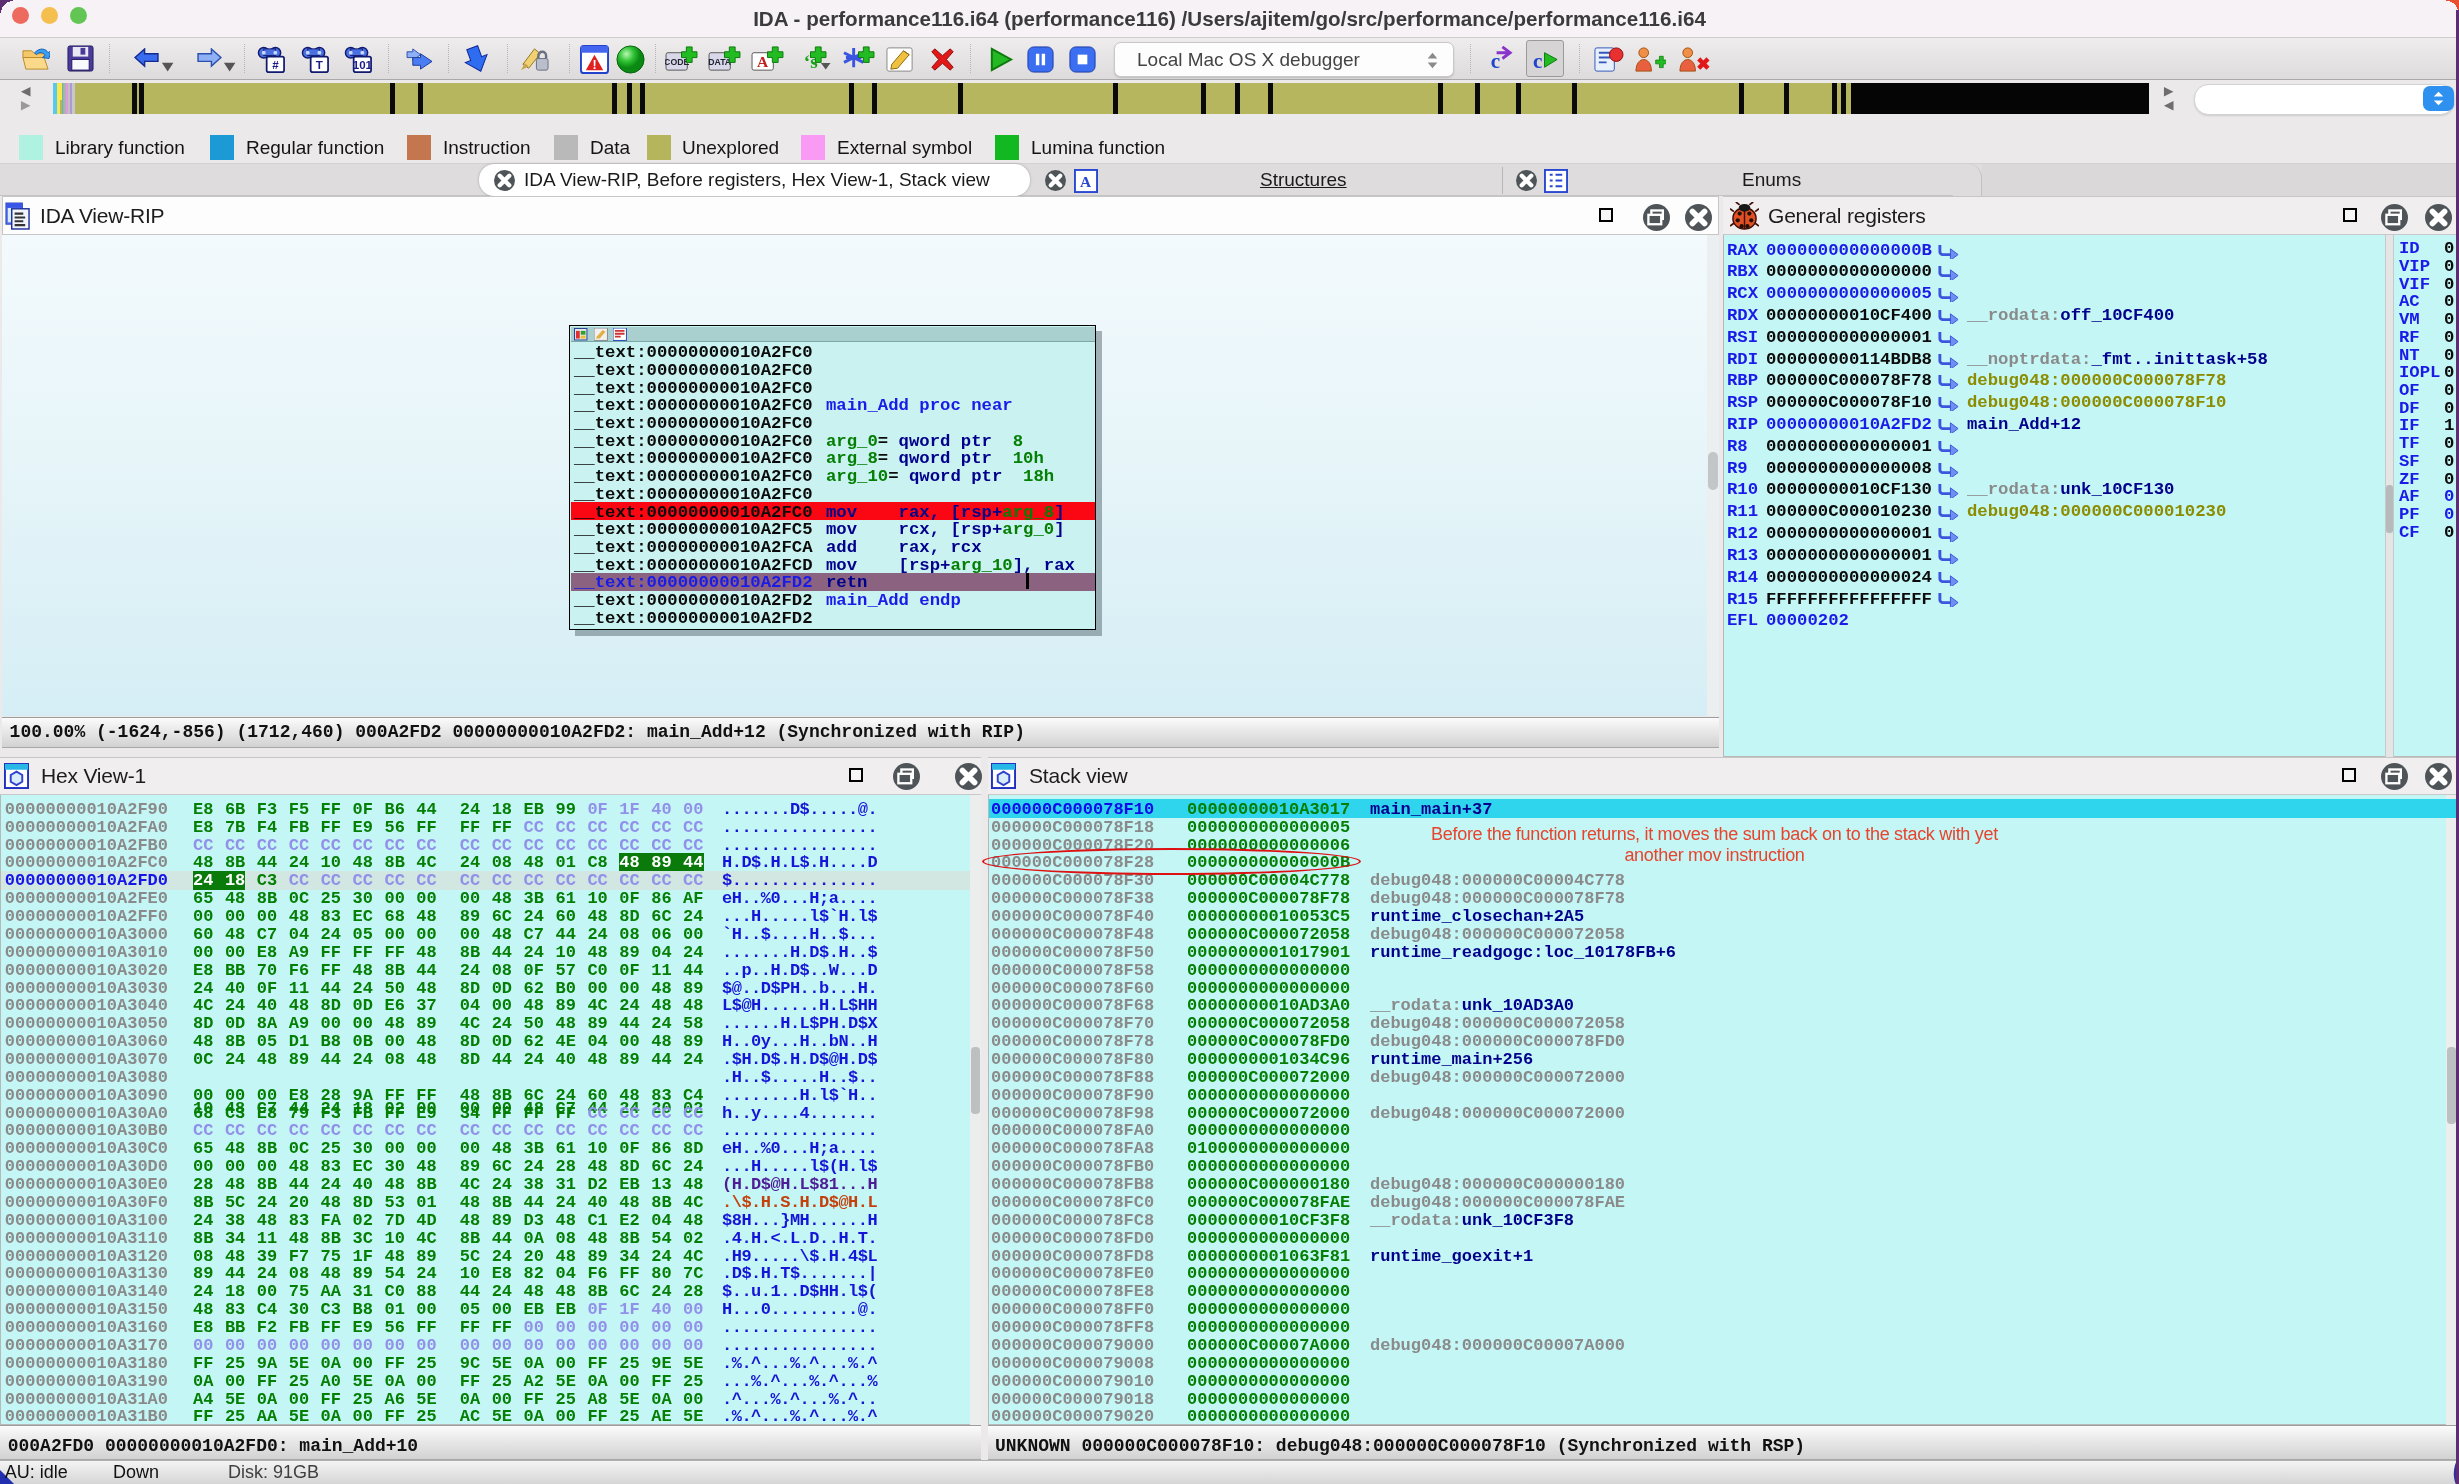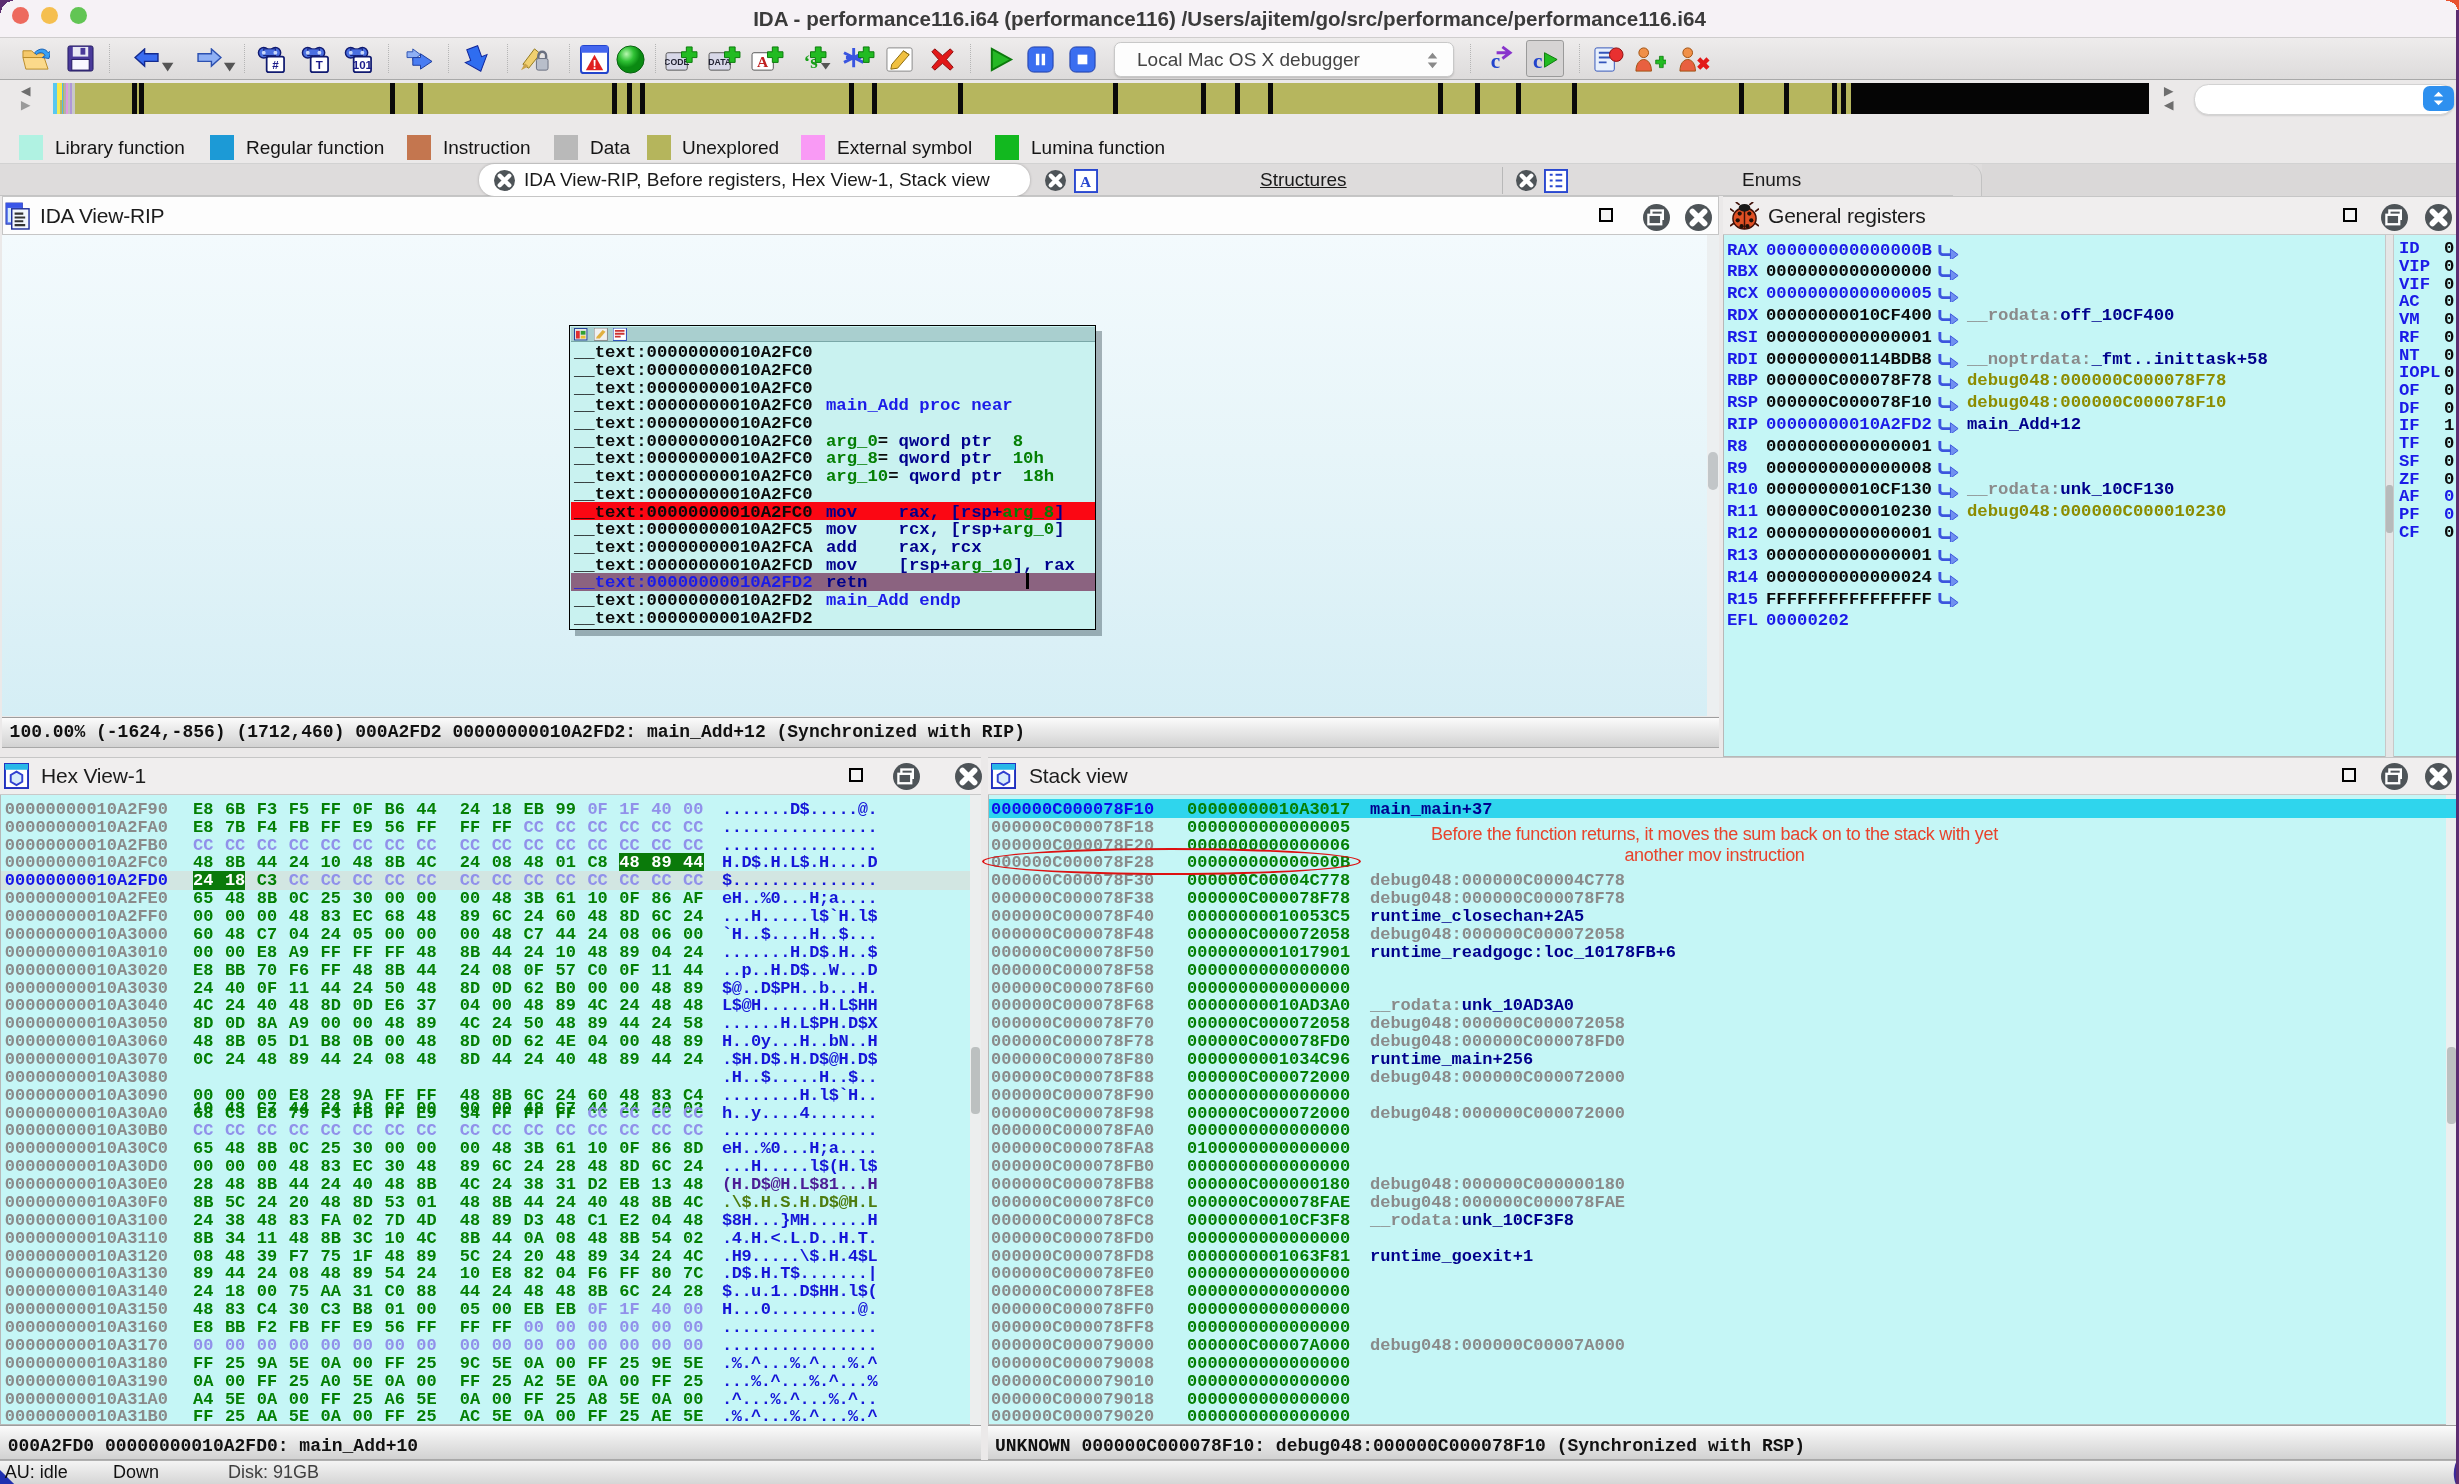--- a/index.html
+++ b/index.html
@@ -618,21 +618,21 @@
 <div class="m" style="left:193px;top:1140px;word-spacing:1.3px;"><span class="g">65 48 8B 0C 25 30 00 00</span><span>  </span><span class="g">00 48 3B 61 10 0F 86 8D</span></div>
 <div class="m" style="left:722px;top:1140px;letter-spacing:-0.5px;color:#1515d8;">eH..%0...H;a....</div>
 <div class="m gy" style="left:4.8px;top:1158px;">00000000010A30D0</div>
 <div class="m" style="left:193px;top:1158px;word-spacing:1.3px;"><span class="g">00 00 00 48 83 EC 30 48</span><span>  </span><span class="g">89 6C 24 28 48 8D 6C 24</span></div>
 <div class="m" style="left:722px;top:1158px;letter-spacing:-0.5px;color:#1515d8;">...H.....l$(H.l$</div>
 <div class="m gy" style="left:4.8px;top:1176px;">00000000010A30E0</div>
 <div class="m" style="left:193px;top:1176px;word-spacing:1.3px;"><span class="g">28 48 8B 44 24 40 48 8B</span><span>  </span><span class="g">4C 24 38 31 D2 EB 13 48</span></div>
 <div class="m" style="left:722px;top:1176px;letter-spacing:-0.5px;color:#4c1d95;">(H.D$@H.L$81...H</div>
 <div class="m gy" style="left:4.8px;top:1194px;">00000000010A30F0</div>
 <div class="m" style="left:193px;top:1194px;word-spacing:1.3px;"><span class="g">8B 5C 24 20 48 8D 53 01</span><span>  </span><span class="g">48 8B 44 24 40 48 8B 4C</span></div>
-<div class="m" style="left:722px;top:1194px;letter-spacing:-0.5px;color:#4d7c0f;">.\$.H.S.H.D$@H.L</div>
+<div class="m" style="left:722px;top:1194px;letter-spacing:-0.5px;color:#c2410c;">.\$.H.S.H.D$@H.L</div>
 <div class="m gy" style="left:4.8px;top:1212px;">00000000010A3100</div>
 <div class="m" style="left:193px;top:1212px;word-spacing:1.3px;"><span class="g">24 38 48 83 FA 02 7D 4D</span><span>  </span><span class="g">48 89 D3 48 C1 E2 04 48</span></div>
 <div class="m" style="left:722px;top:1212px;letter-spacing:-0.5px;color:#1515d8;">$8H...}MH......H</div>
 <div class="m gy" style="left:4.8px;top:1230px;">00000000010A3110</div>
 <div class="m" style="left:193px;top:1230px;word-spacing:1.3px;"><span class="g">8B 34 11 48 8B 3C 10 4C</span><span>  </span><span class="g">8B 44 0A 08 48 8B 54 02</span></div>
 <div class="m" style="left:722px;top:1230px;letter-spacing:-0.5px;color:#1515d8;">.4.H.&lt;.L.D..H.T.</div>
 <div class="m gy" style="left:4.8px;top:1248px;">00000000010A3120</div>
 <div class="m" style="left:193px;top:1248px;word-spacing:1.3px;"><span class="g">08 48 39 F7 75 1F 48 89</span><span>  </span><span class="g">5C 24 20 48 89 34 24 4C</span></div>
 <div class="m" style="left:722px;top:1248px;letter-spacing:-0.5px;color:#1515d8;">.H9.....\$.H.4$L</div>
 <div class="m gy" style="left:4.8px;top:1265px;">00000000010A3130</div>

